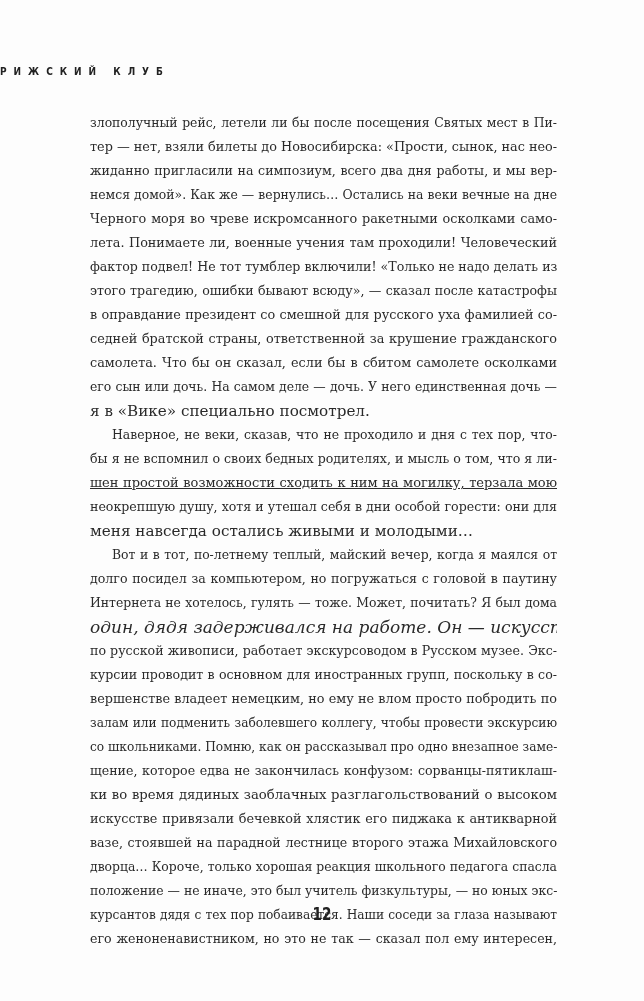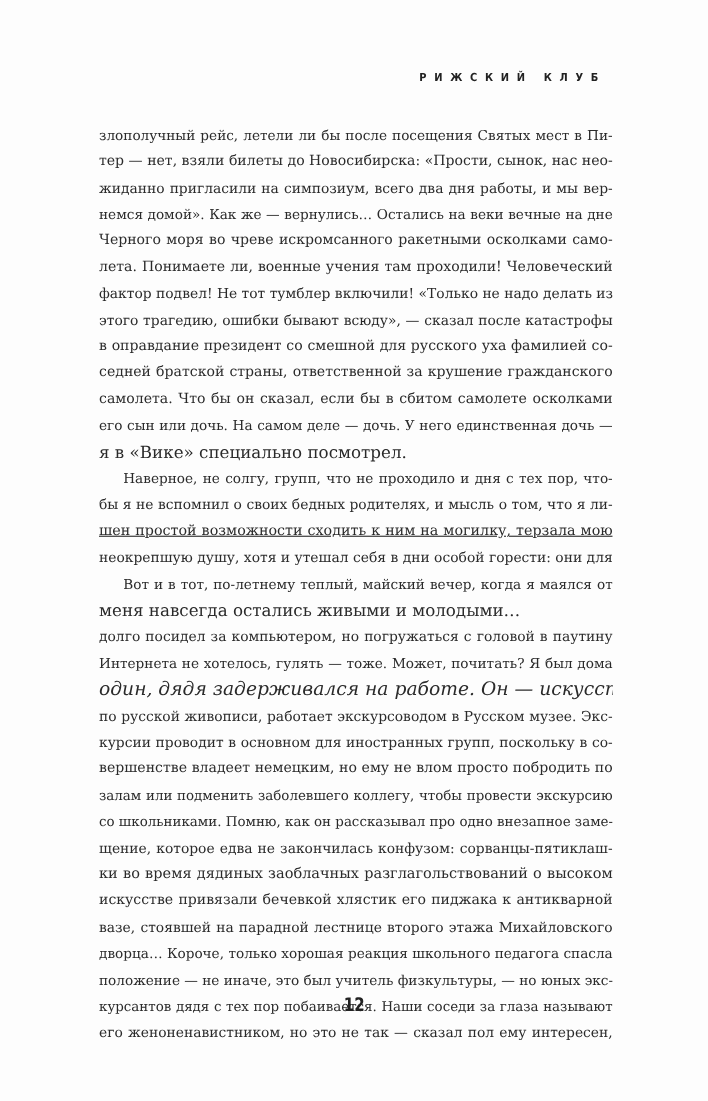--- a/index.html
+++ b/index.html
@@ -7,21 +7,21 @@
     width: 644px; height: 1001px;
     background: #fdfdfd;
     position: relative;
     overflow: hidden;
     font-family: "DejaVu Serif", "Liberation Serif", serif;
     color: #2a2a2a;
   }
   .running-head {
     position: absolute;
     top: 66px; left: 0; width: 551px;
-    text-align: right;
+    text-align: left;
     font-family: "DejaVu Sans Condensed", "DejaVu Sans", sans-serif;
     font-weight: bold;
     font-size: 10px;
     letter-spacing: 7px;
     color: #222;
   }
   .body-text {
     position: absolute;
     top: 111px; left: 90px; width: 467px;
   }
@@ -59,26 +59,26 @@
     <div class="line" style="font-size: 12.4px;">немся домой». Как же — вернулись… Остались на веки вечные на дне</div>
     <div class="line" style="font-size: 12.8px;">Черного моря во чреве искромсанного ракетными осколками само-</div>
     <div class="line" style="font-size: 12.8px;">лета. Понимаете ли, военные учения там проходили! Человеческий</div>
     <div class="line" style="font-size: 12.6px;">фактор подвел! Не тот тумблер включили! «Только не надо делать из</div>
     <div class="line" style="font-size: 12.6px;">этого трагедию, ошибки бывают всюду», — сказал после катастрофы</div>
     <div class="line" style="font-size: 12.8px;">в оправдание президент со смешной для русского уха фамилией со-</div>
     <div class="line" style="font-size: 12.8px;">седней братской страны, ответственной за крушение гражданского</div>
     <div class="line" style="font-size: 12.8px;">самолета. Что бы он сказал, если бы в сбитом самолете осколками</div>
     <div class="line" style="font-size: 12.4px;">его сын или дочь. На самом деле — дочь. У него единственная дочь —</div>
     <div class="line last">я в «Вике» специально посмотрел.</div>
-    <div class="line indent" style="font-size: 12.4px;">Наверное, не солгу, групп, что не проходило и дня с тех пор, что-</div>
+    <div class="line indent" style="font-size: 12.4px;">Наверное, не веки, сказав, что не проходило и дня с тех пор, что-</div>
     <div class="line" style="font-size: 12.6px;">бы я не вспомнил о своих бедных родителях, и мысль о том, что я ли-</div>
     <div class="line" style="font-size: 13px; text-decoration: underline;">шен простой возможности сходить к ним на могилку, терзала мою</div>
     <div class="line" style="font-size: 12.6px;">неокрепшую душу, хотя и утешал себя в дни особой горести: они для</div>
+    <div class="line last">меня навсегда остались живыми и молодыми…</div>
     <div class="line indent" style="font-size: 12.4px;">Вот и в тот, по-летнему теплый, майский вечер, когда я маялся от</div>
-    <div class="line last">меня навсегда остались живыми и молодыми…</div>
     <div class="line" style="font-size: 12.6px;">долго посидел за компьютером, но погружаться с головой в паутину</div>
     <div class="line" style="font-size: 12.4px;">Интернета не хотелось, гулять — тоже. Может, почитать? Я был дома</div>
     <div class="line" style="font-size: 17px; font-style: italic;">один, дядя задерживался на работе. Он — искусствовед, специалист</div>
     <div class="line" style="font-size: 12.6px;">по русской живописи, работает экскурсоводом в Русском музее. Экс-</div>
     <div class="line" style="font-size: 12.6px;">курсии проводит в основном для иностранных групп, поскольку в со-</div>
     <div class="line" style="font-size: 12.8px;">вершенстве владеет немецким, но ему не влом просто побродить по</div>
     <div class="line" style="font-size: 12.2px;">залам или подменить заболевшего коллегу, чтобы провести экскурсию</div>
     <div class="line" style="font-size: 12.2px;">со школьниками. Помню, как он рассказывал про одно внезапное заме-</div>
     <div class="line" style="font-size: 12.6px;">щение, которое едва не закончилась конфузом: сорванцы-пятиклаш-</div>
     <div class="line" style="font-size: 13.2px;">ки во время дядиных заоблачных разглагольствований о высоком</div>

